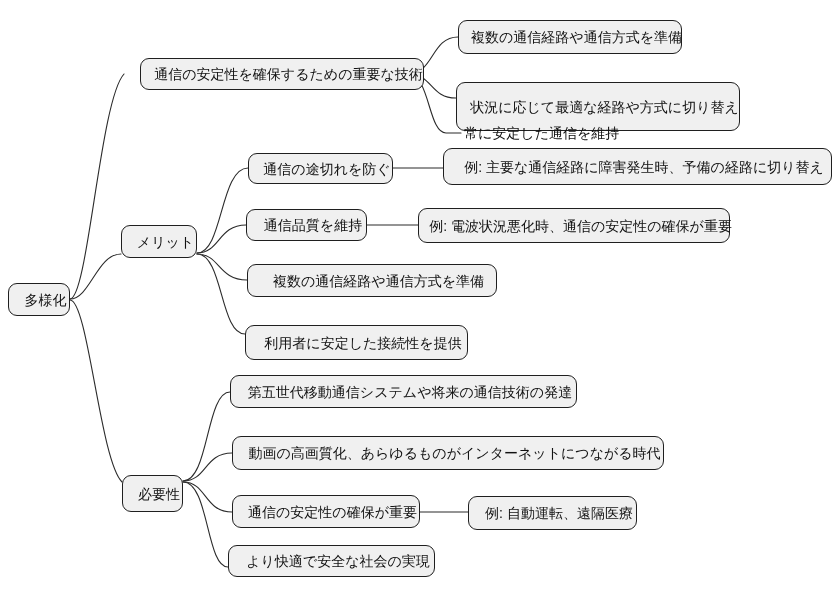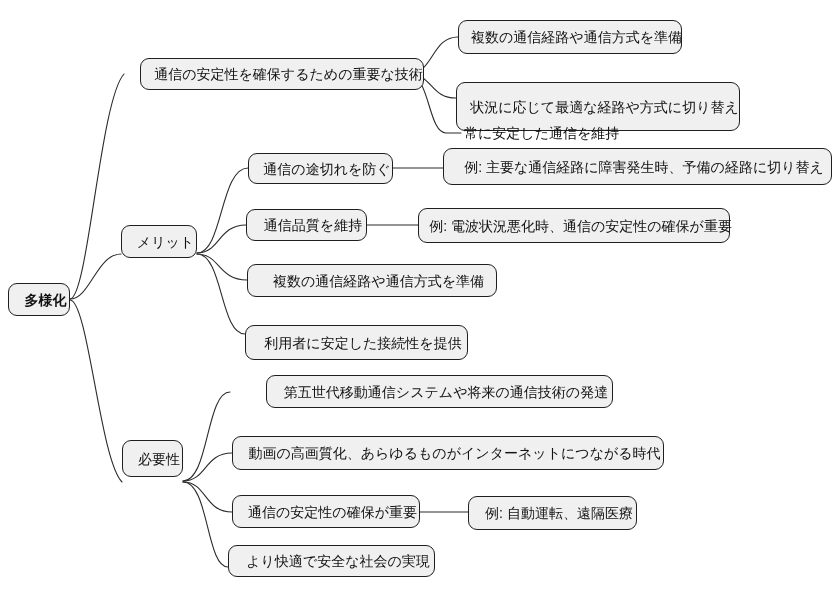--- a/index.html
+++ b/index.html
@@ -74,36 +74,36 @@
     <path d="M 183 481 C 209 481 206 392 230 392"></path>
     <path d="M 183 481 C 207 481 204 453 232 453"></path>
     <path d="M 183 482 C 207 482 204 512 232 512"></path>
     <path d="M 183 482 C 209 482 206 567 228 567"></path>
 
     <path d="M 393 168 L 443 168"></path>
     <path d="M 367 225 L 418 225"></path>
     <path d="M 420 512 L 468 512"></path>
   </svg>
 
-  <div class="node" style="left:8px;   top:283px; width:62px;  height:33px;font-weight:bold;">多様化</div>
+  <div class="node" style="left:8px;   top:283px; width:62px;  height:33px;">多様化</div>
 
   <div class="node" style="left:124px; top:58px;  width:284px; height:32px;margin-left:16px;">通信の安定性を確保するための重要な技術</div>
   <div class="node" style="left:121px; top:225px; width:76px;  height:33px;">メリット</div>
-  <div class="node" style="left:122px; top:440px; width:61px;  height:37px;">必要性</div>
+  <div class="node" style="left:122px; top:475px; width:61px;  height:37px;">必要性</div>
 
   <div class="node" style="left:458px; top:20px;  width:224px; height:34px;">複数の通信経路や通信方式を準備</div>
   <div class="node" style="left:456px; top:82px;  width:284px; height:49px;">状況に応じて最適な経路や方式に切り替え</div>
   <div class="node plain" style="left:464px; top:124px; height:18px;">常に安定した通信を維持</div>
 
   <div class="node" style="left:248px; top:153px; width:145px; height:31px;">通信の途切れを防ぐ</div>
   <div class="node" style="left:443px; top:148px; width:389px; height:37px;">例: 主要な通信経路に障害発生時、予備の経路に切り替え</div>
   <div class="node" style="left:246px; top:209px; width:121px; height:32px;">通信品質を維持</div>
   <div class="node" style="left:418px; top:208px; width:312px; height:35px;">例: 電波状況悪化時、通信の安定性の確保が重要</div>
   <div class="node" style="left:247px; top:264px; width:250px; height:33px;">複数の通信経路や通信方式を準備</div>
   <div class="node" style="left:245px; top:325px; width:223px; height:35px;">利用者に安定した接続性を提供</div>
 
-  <div class="node" style="left:230px; top:375px; width:347px; height:33px;margin-left:36px;">第五世代移動通信システムや将来の通信技術の発達</div>
+  <div class="node" style="left:230px; top:375px; width:347px; height:33px;">第五世代移動通信システムや将来の通信技術の発達</div>
   <div class="node" style="left:232px; top:436px; width:432px; height:34px;">動画の高画質化、あらゆるものがインターネットにつながる時代</div>
   <div class="node" style="left:232px; top:495px; width:188px; height:33px;">通信の安定性の確保が重要</div>
   <div class="node" style="left:468px; top:496px; width:169px; height:34px;">例: 自動運転、遠隔医療</div>
   <div class="node" style="left:228px; top:545px; width:207px; height:32px;">より快適で安全な社会の実現</div>
 
 </div>
 
 </body></html>

